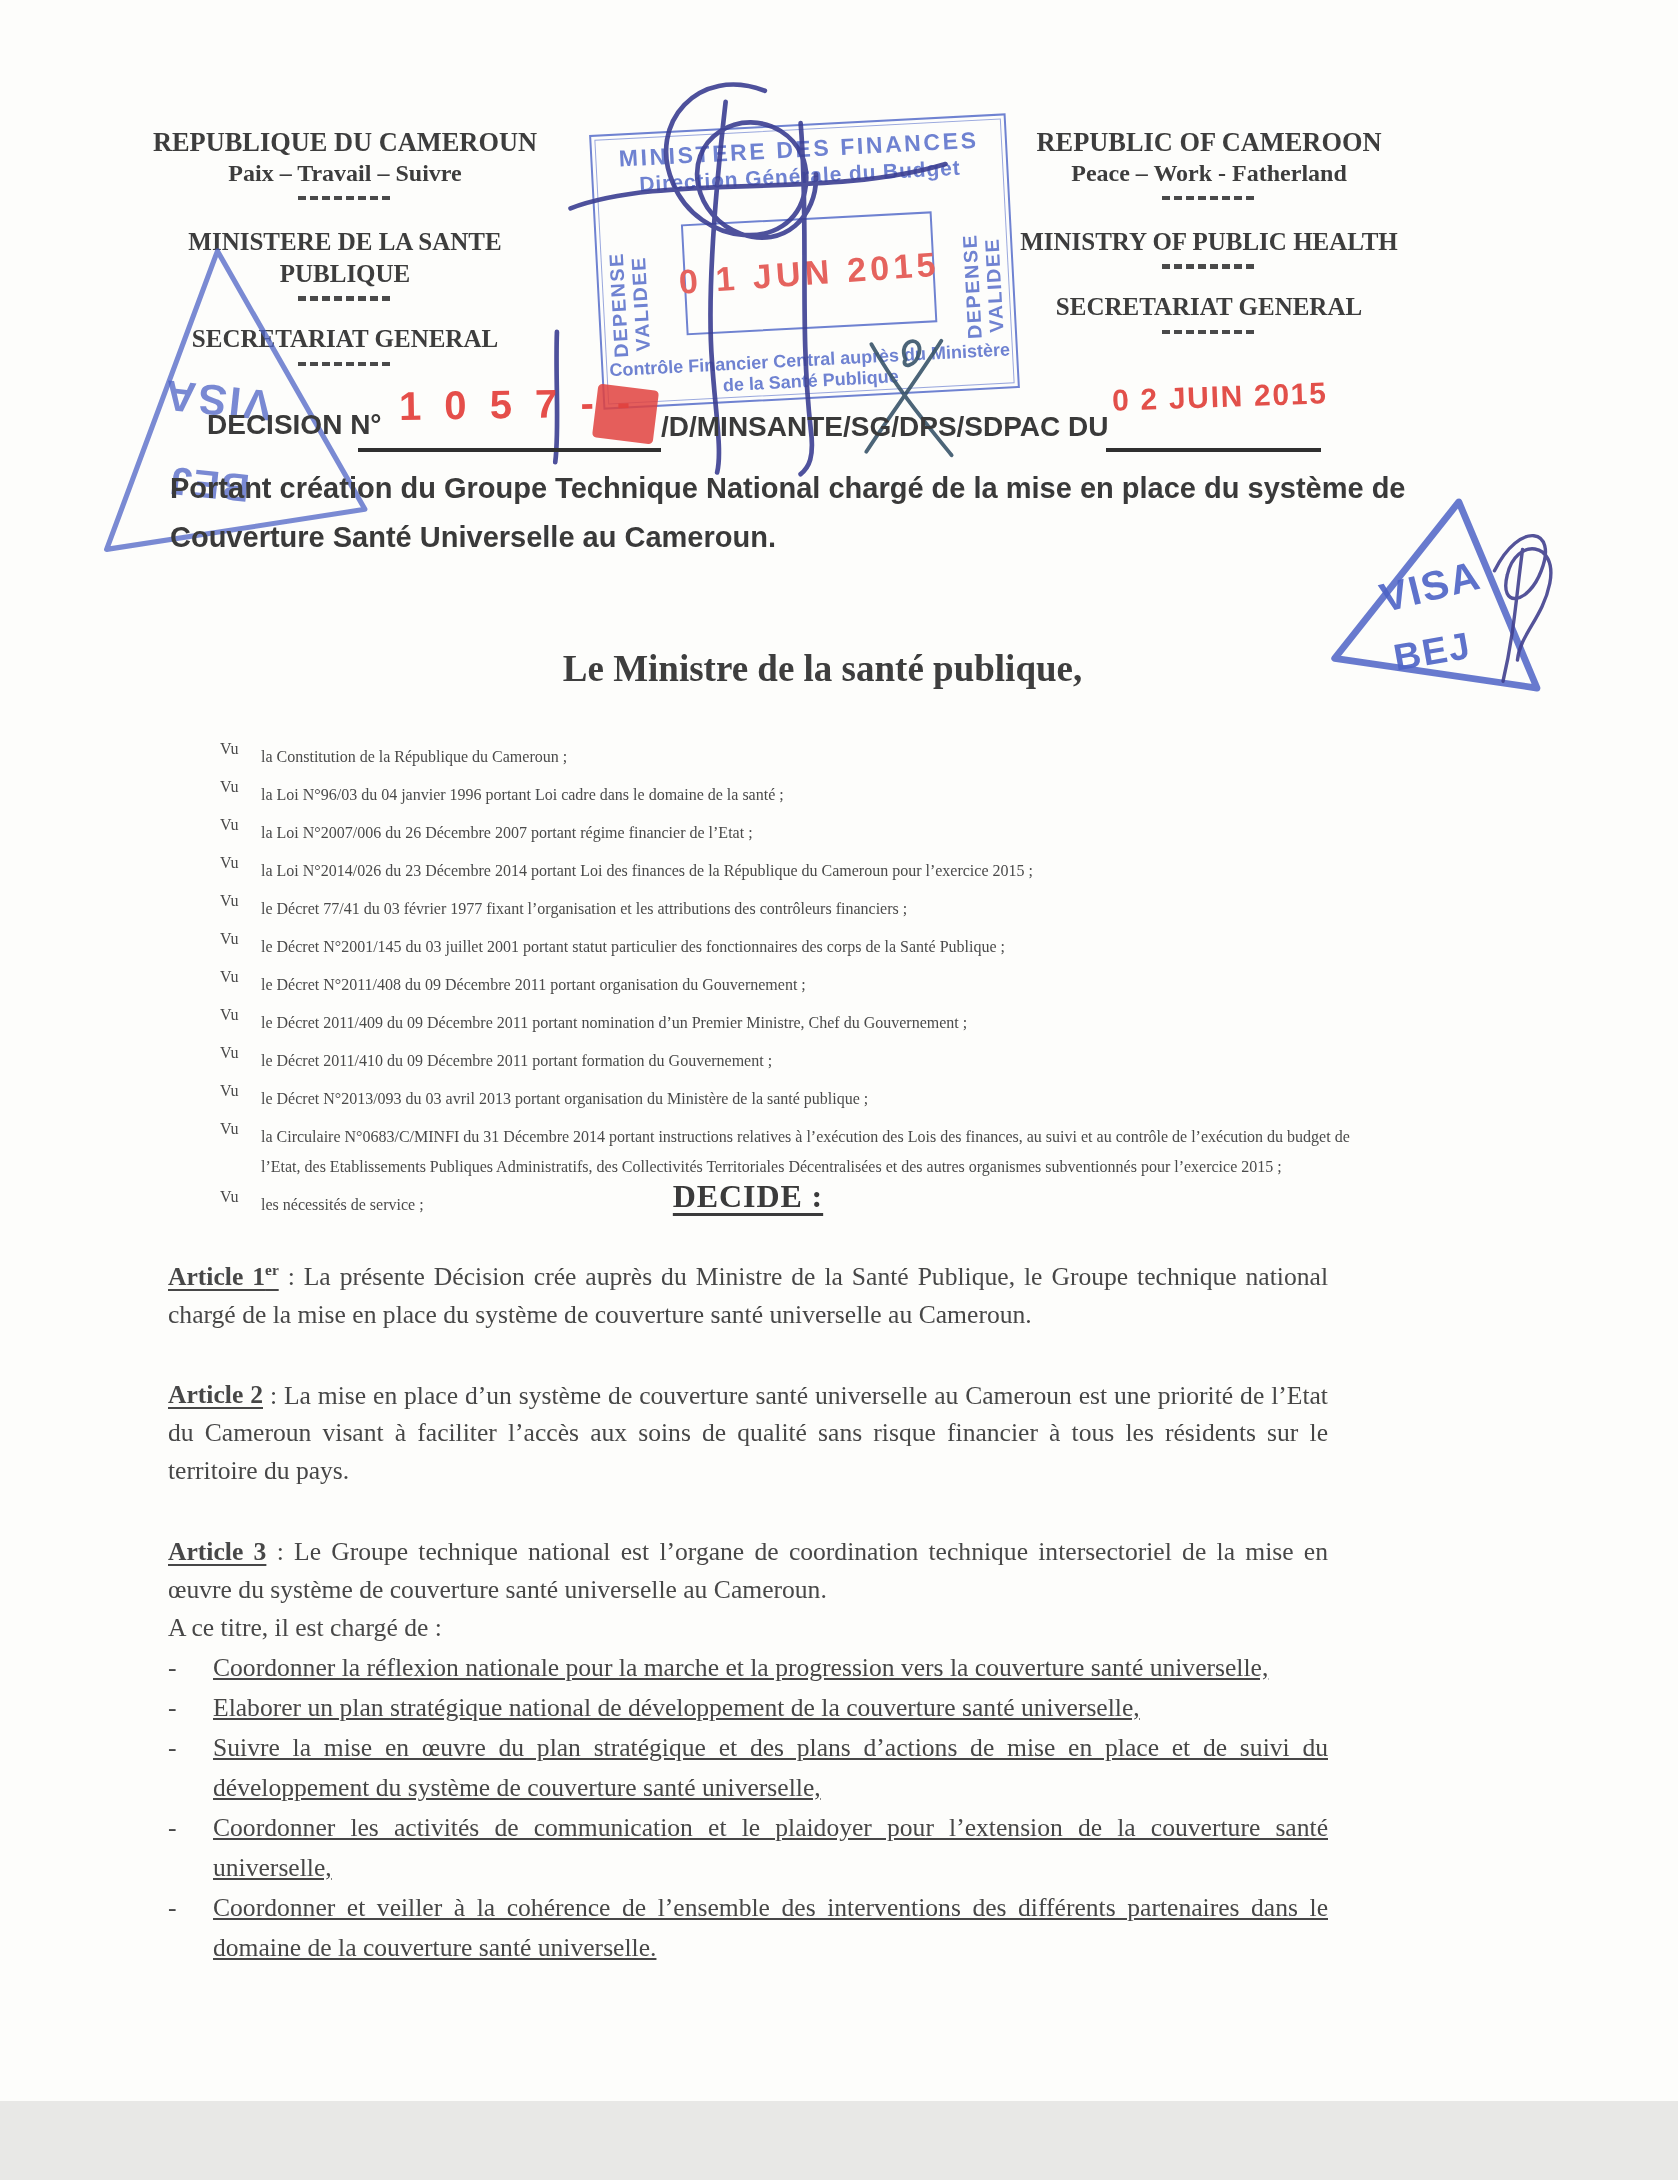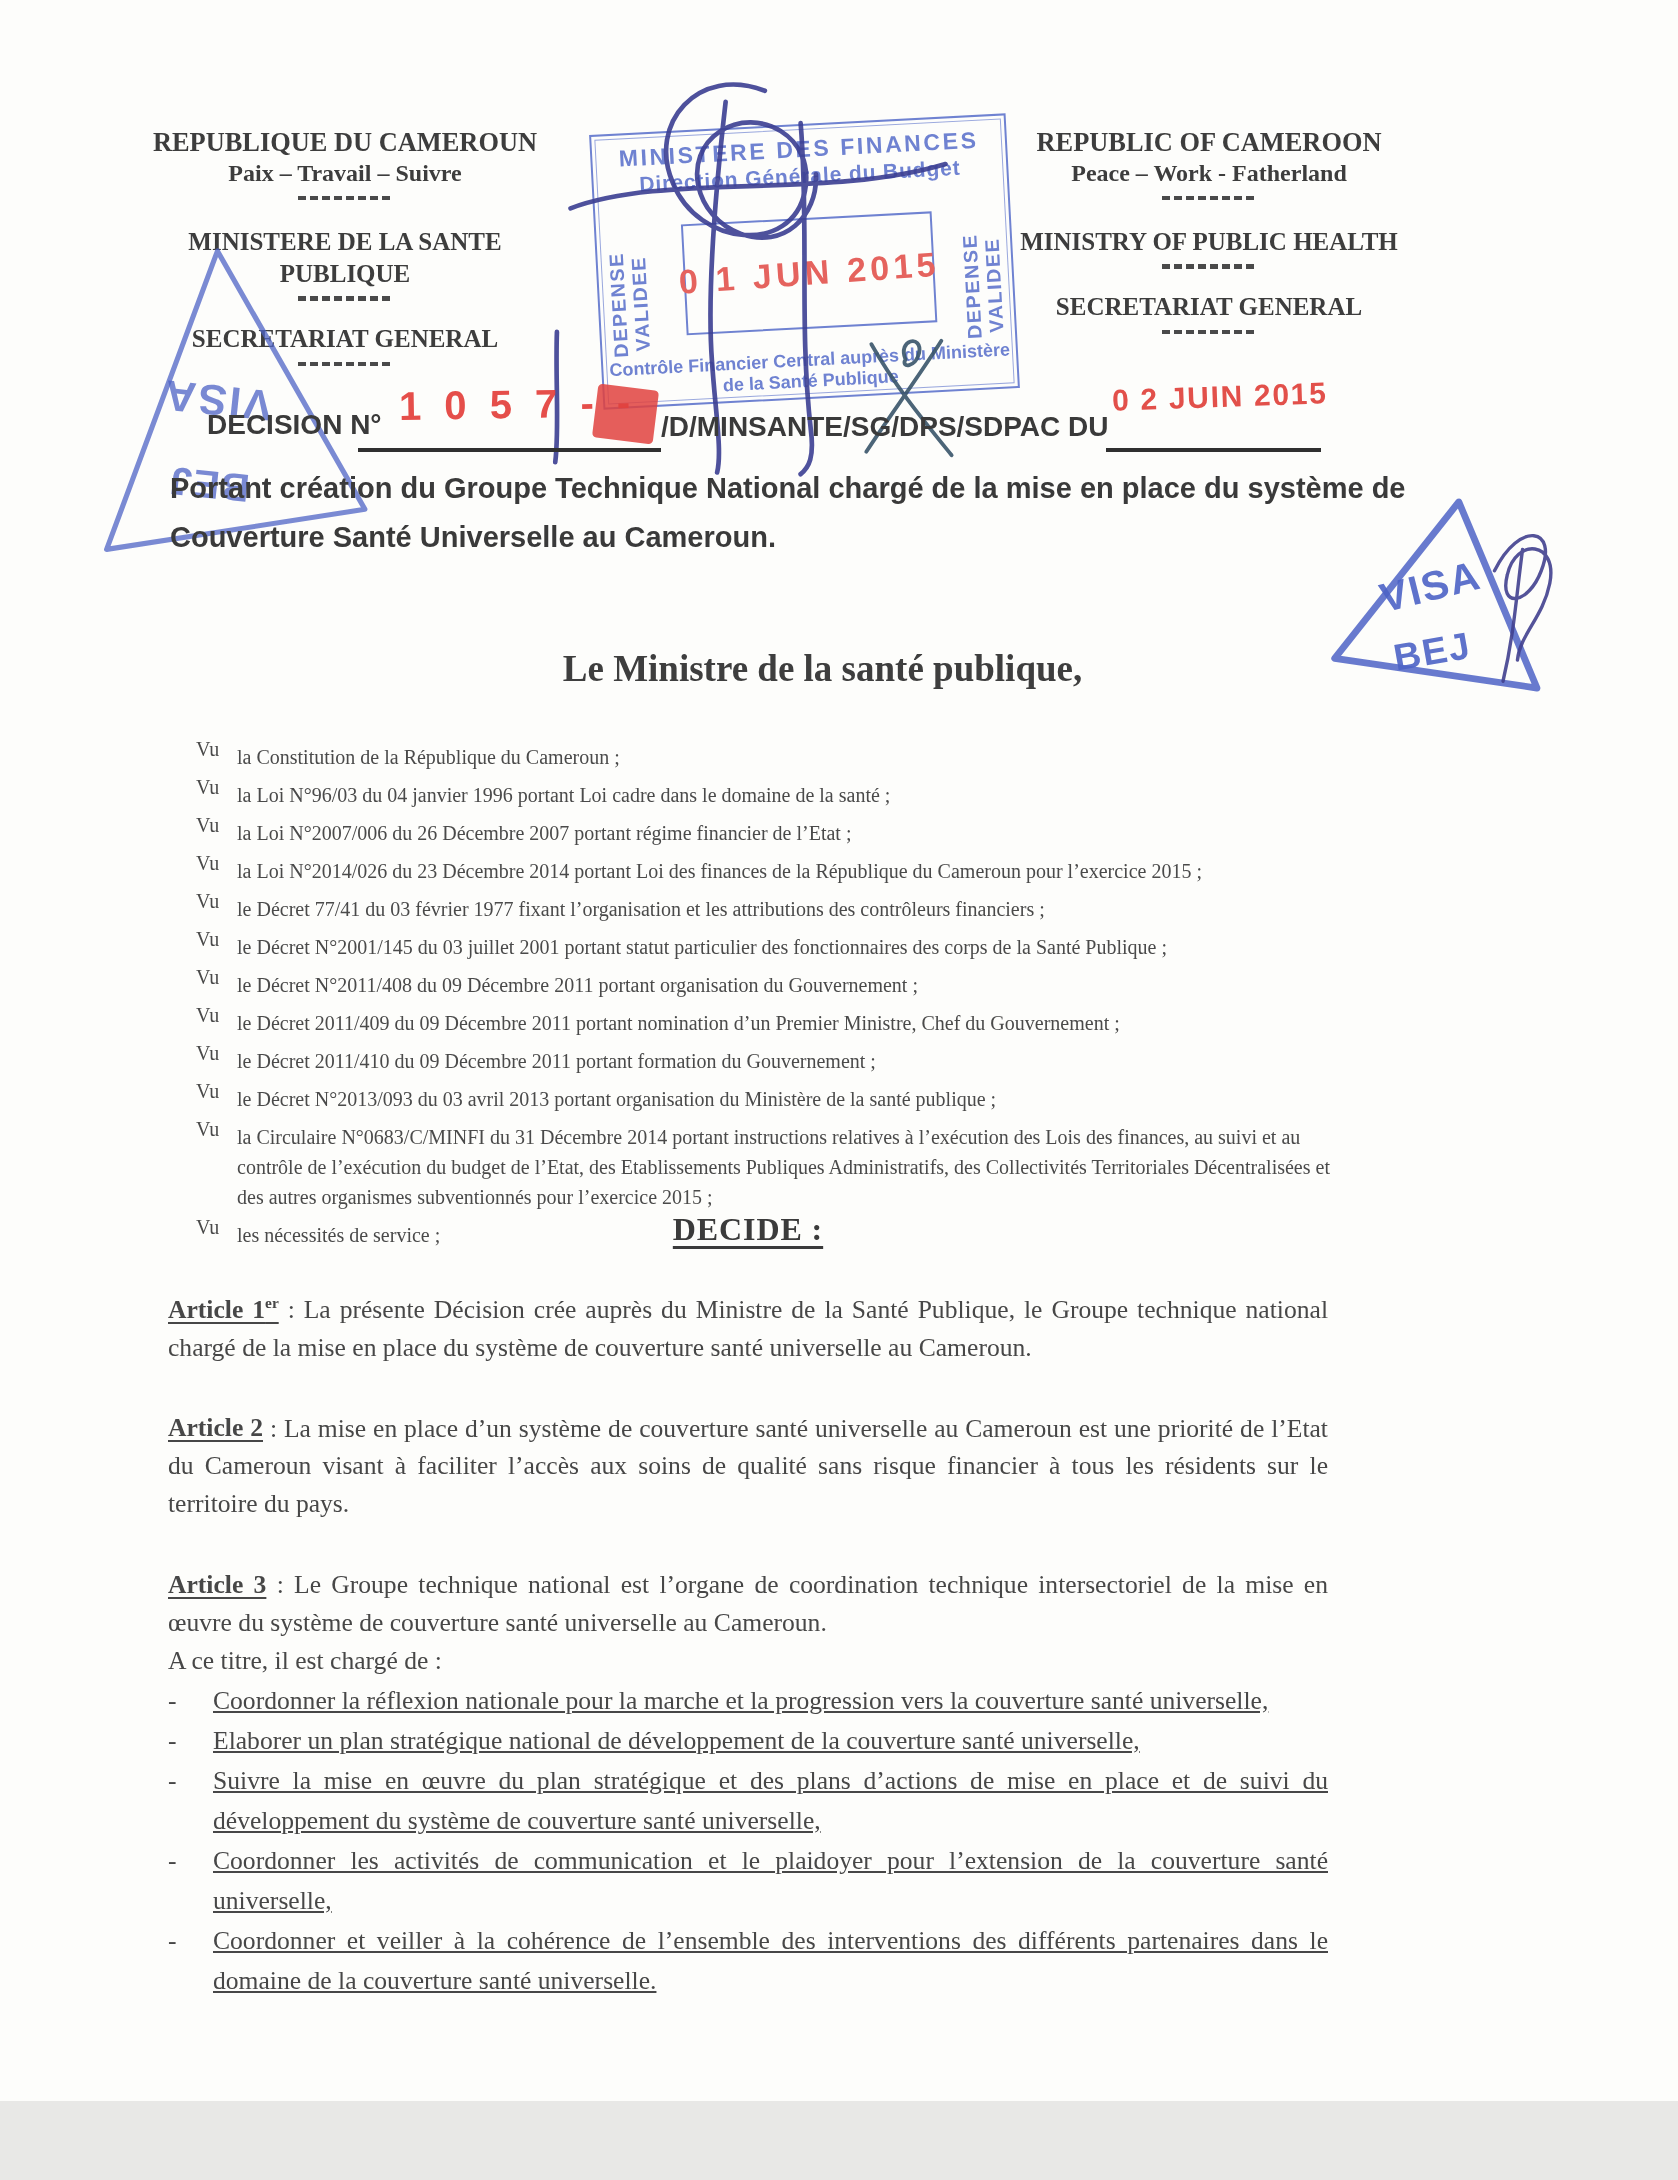--- a/index.html
+++ b/index.html
@@ -48,26 +48,26 @@
     font-weight:bold; font-size:40px; color:#e4403c; letter-spacing:6px; transform:rotate(-1deg); white-space:nowrap; opacity:.92;}
   .ink-blob{position:absolute; left:595px; top:387px; width:61px; height:54px; background:#e0423e;
     transform:rotate(7deg); border-radius:4.3px; opacity:.85;}
   .red-date2{position:absolute; left:1112px; top:380px; font-family:"Liberation Sans", sans-serif;
     font-weight:bold; font-size:30px; color:#e0423c; letter-spacing:1.7px; transform:rotate(-2deg); white-space:nowrap; opacity:.92;}
   .subtitle{position:absolute; left:170px; top:464px; width:1278px; font-size:29px; line-height:49px;}
   
   .salutation{position:absolute; left:158px; top:647px; width:1329px; text-align:center;
     font-size:37px; font-weight:bold; color:#3e3e3e;}
   
-  .vu{position:absolute; left:196px; top:734px; width:1141px; font-size:20px; line-height:30px; color:#4a4a4a;}
+  .vu{position:absolute; left:220px; top:734px; width:1141px; font-size:16px; line-height:30px; color:#4a4a4a;}
   .vu-row{display:flex;}
   .vu-row .vl{flex:0 0 41px;}
   .vu-row .vt{flex:1;margin-top:8px;}
   
-  .body-block{position:absolute; left:168px; top:1178px; width:1160px; font-size:25.6px; color:#474747;margin-top:33px;}
+  .body-block{position:absolute; left:168px; top:1178px; width:1160px; font-size:25.6px; color:#474747;}
   .decide{{}}
   .decide{text-align:center; font-size:32px; font-weight:bold; letter-spacing:0.9px; color:#3b3b3b;
     margin:0 0 36px 0;}
   .decide span{text-decoration:underline; text-decoration-thickness:2.6px; text-underline-offset:6px;}
   p.article{margin:0 0 36px 0; line-height:38px; text-align:justify;}
   p.article.last{margin-bottom:0;}
   .art-label{font-weight:bold; text-decoration:underline; text-decoration-thickness:2.1px; text-underline-offset:4.3px;}
   .art-label sup{font-size:0.6em;}
   .intro{margin:0; line-height:38px;}
   ul.missions{list-style:none; margin:1.7px 0 0 0; padding:0;}

